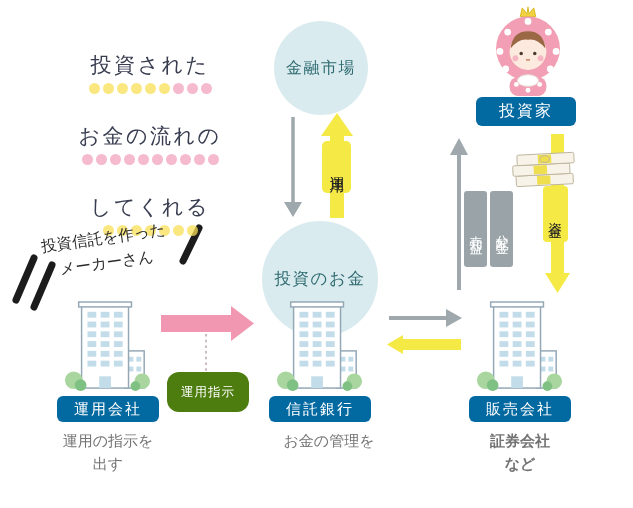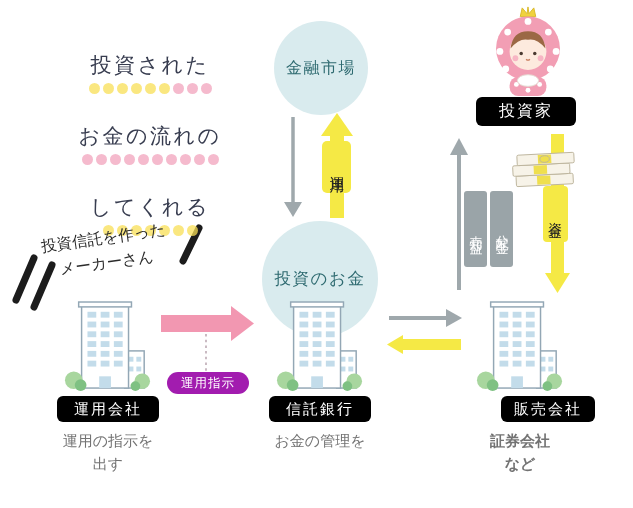--- a/index.html
+++ b/index.html
@@ -6,49 +6,49 @@
   html,body { background:#fff; }
   body { font-family:"DejaVu Sans","Liberation Sans",sans-serif; }
   #canvas { position:relative; width:633px; height:508px; background:#fff; overflow:hidden; }
   .overlay { position:absolute; left:0; top:0; z-index:2; pointer-events:none; }
 
   .node-circle { position:absolute; border-radius:50%; background:#d9ebee; display:flex;
                  align-items:center; justify-content:center; color:#2e6a70; letter-spacing:1.5px; z-index:1; }
   #market-node { left:274px; top:21px; width:94px; height:94px; font-size:16px; }
   #investment-node { left:262px; top:221px; width:116px; height:116px; font-size:16.5px; }
 
-  .black-label { position:absolute; background:#000000; color:#fff; display:flex; align-items:center;
+  .black-label { position:absolute; background:#0369a1; color:#fff; display:flex; align-items:center;
                  justify-content:center; border-radius:6px; letter-spacing:2px; z-index:3; }
   #investor-label { left:476px; top:97px; width:100px; height:29px; font-size:16px; }
   #mgmt-label  { left:57px;  top:396px; width:102px; height:26px; font-size:15px; }
   #trust-label { left:269px; top:396px; width:102px; height:26px; font-size:15px; }
-  #sales-label { left:469px; top:396px; width:94px; height:26px; font-size:15px;margin-left:32px; }
+  #sales-label { left:469px; top:396px; width:102px; height:26px; font-size:15px; }
 
   .vlabel { position:absolute; writing-mode:vertical-rl; text-orientation:upright; display:flex;
             align-items:center; justify-content:center; border-radius:3px; letter-spacing:3px; z-index:3; }
   #op-label     { left:322px; top:141px; width:29px; height:52px; background:#f5e945; color:#222; font-size:15px; border-radius:5px; }
   #profit-label { left:464px; top:191px; width:23px; height:76px; background:#9aa4a8; color:#fff; font-size:13px; }
   #dist-label   { left:490px; top:191px; width:23px; height:76px; background:#9aa4a8; color:#fff; font-size:13px; }
   #funds-label  { left:543px; top:186px; width:25px; height:56px; background:#f5e945; color:#222; font-size:14px; border-radius:4px; }
 
-  #instruction-badge { position:absolute; left:167px; top:372px; width:82px; height:22px; background:#a21caf;
+  #instruction-badge { position:absolute; left:167px; top:372px; width:82px; height:40px; background:#4d7c0f;
                        color:#fff; font-size:12.5px; letter-spacing:1px; border-radius:12px;
                        display:flex; align-items:center; justify-content:center; z-index:3; }
 
   .title { position:absolute; left:46px; top:23px; width:208px; text-align:center; z-index:3; }
   .title-line { font-size:21px; color:#383d50; letter-spacing:2.5px;margin-top:28px; }
   .dots { display:flex; justify-content:center; gap:3px; margin:4px 0 9px; }
   .dot { width:11px; height:11px; border-radius:50%; }
   .dot.y { background:#f8df56; opacity:.75; }
   .dot.p { background:#f2a9c1; opacity:.8; }
 
   .caption { position:absolute; top:430px; width:150px; text-align:center; font-size:15px; color:#737373;
              line-height:1.55; z-index:3; }
   #mgmt-caption  { left:33px; }
-  #trust-caption { left:245px; }
+  #trust-caption { left:254px; }
   #sales-caption { left:445px;font-weight:bold; }
 
   .maker-note { position:absolute; left:16px; top:226px; width:178px; text-align:center; font-size:15.5px;
                 color:#2b2b2b; line-height:1.6; transform:rotate(-8deg); z-index:3; }
 
   .illus { position:absolute; z-index:3; }
   #investor-char { left:484px; top:5px; }
   #money-stack   { left:508px; top:146px; }
   #mgmt-building  { left:64px;  top:300px; }
   #trust-building { left:276px; top:300px; }

